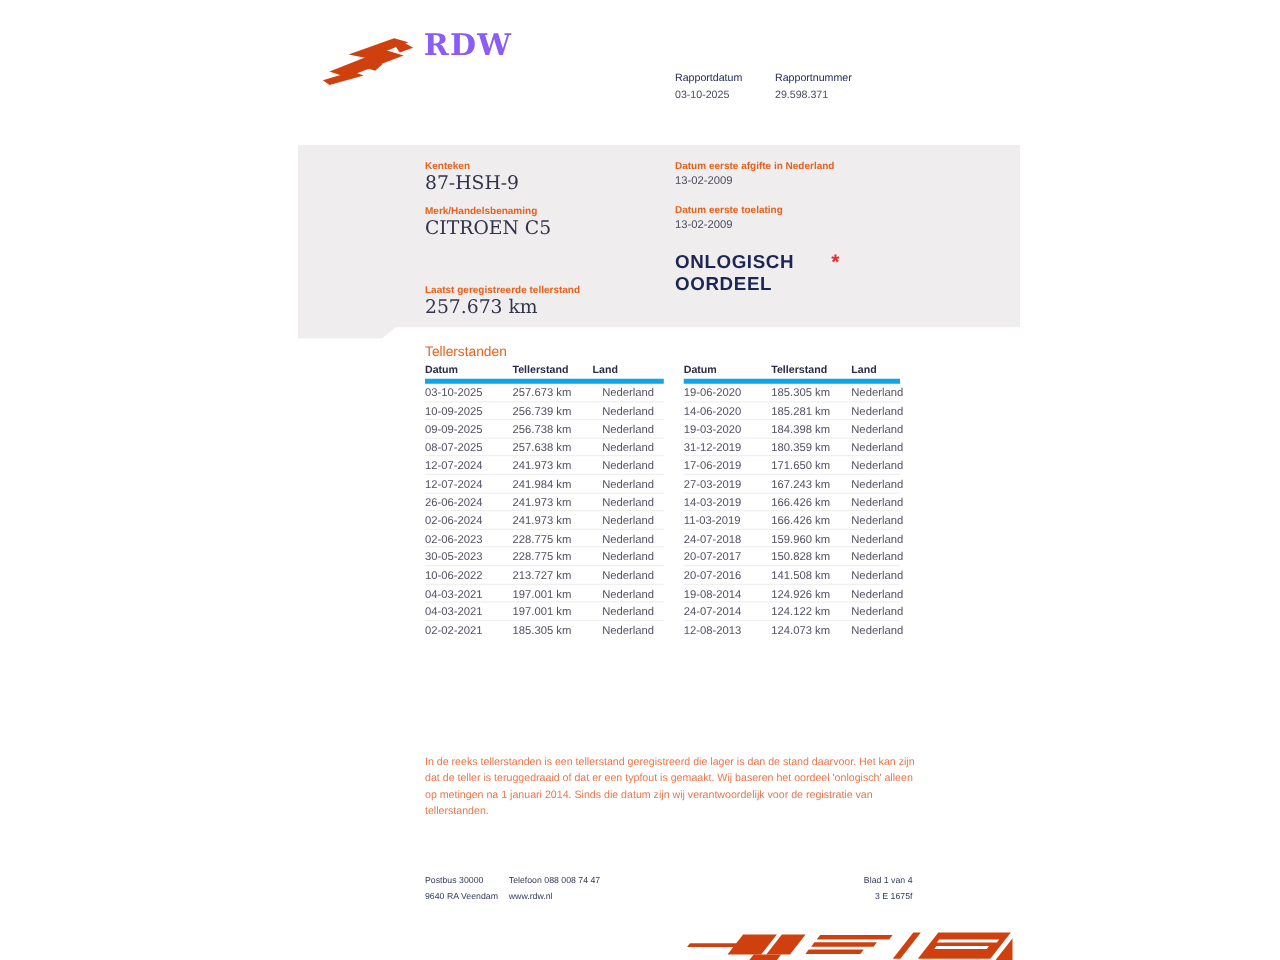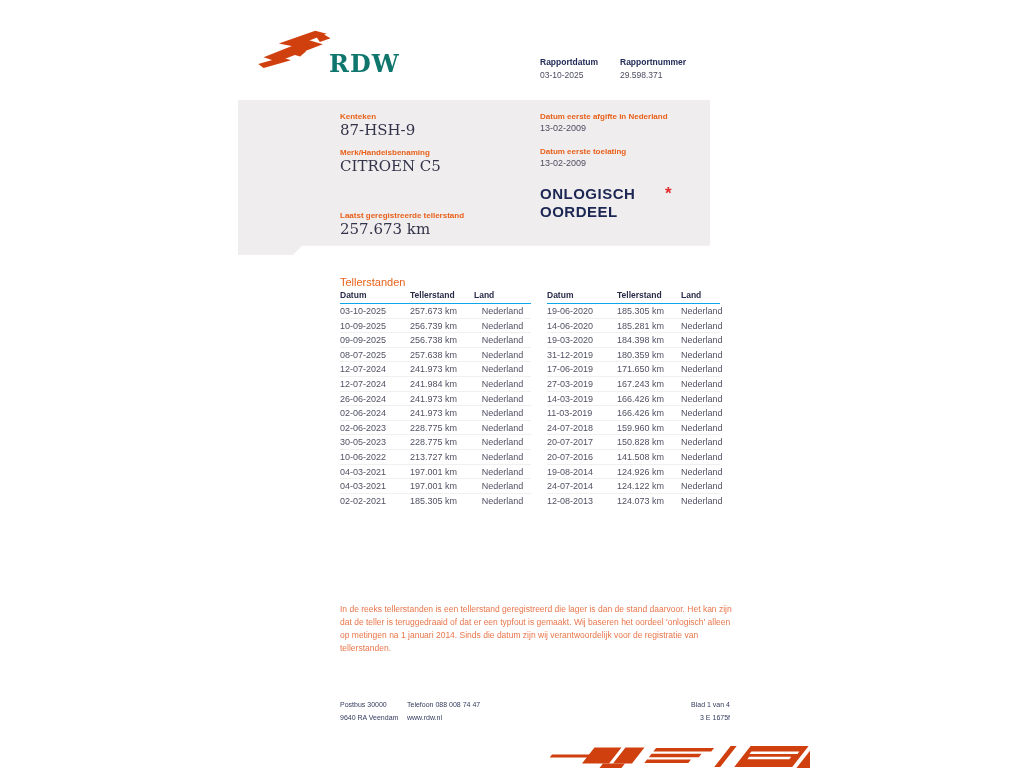--- a/index.html
+++ b/index.html
@@ -1,45 +1,45 @@
 <!DOCTYPE html>
 <html><head>
 <meta charset="utf-8">
 <style>
   html,body{margin:0;padding:0;background:#ffffff;}
   .page{position:relative;width:1024px;height:768px;background:#ffffff;overflow:hidden;
         font-family:"Liberation Sans","DejaVu Sans",sans-serif;}
 
   
   .logo{position:absolute;left:256px;top:26px;width:76px;height:42px;}
-  .wordmark{position:absolute;left:329px;top:21px;font-family:"DejaVu Serif",serif;
-            font-weight:bold;font-size:24px;letter-spacing:1px;color:#0f766e;margin-top:28px;}
+  .wordmark{position:absolute;left:339px;top:21px;font-family:"DejaVu Serif",serif;
+            font-weight:bold;font-size:24px;letter-spacing:1px;color:#8b5cf6;}
   .doc-title{position:absolute;left:540px;top:26px;font-family:"DejaVu Serif",serif;
              font-weight:bold;font-size:17px;color:#E8611C;}
   .meta{position:absolute;left:540px;top:57px;display:flex;gap:18px;}
   .meta .col{display:flex;flex-direction:column;gap:3px;min-width:62px;}
-  .meta .lbl{font-size:8.5px;font-weight:bold;color:#232B57;}
+  .meta .lbl{font-size:8.5px;font-weight:normal;color:#232B57;}
   .meta .val{font-size:8.5px;color:#4C4C60;}
 
   
-  .infobox{position:absolute;left:238px;top:100px;width:472px;height:155px;background:#EFEDED;
+  .infobox{position:absolute;left:238px;top:116px;width:578px;height:155px;background:#EFEDED;
            clip-path:polygon(0 0,100% 0,100% 94%,13.6% 94%,11.6% 100%,0 100%);}
   .f-label{font-size:8px;font-weight:bold;color:#E8611C;position:absolute;}
   .f-value{font-family:"DejaVu Serif",serif;font-size:15px;color:#33334A;position:absolute;}
   .f-value.small{font-family:"Liberation Sans",sans-serif;font-size:9px;color:#4C4C60;}
   .oordeel{position:absolute;left:302px;font-weight:bold;font-size:15px;letter-spacing:.5px;color:#1C2653;}
   .oordeel-star{position:absolute;left:427px;top:84px;color:#E42B2F;font-size:17px;font-weight:bold;}
 
   
   .tbl-title{position:absolute;left:340px;top:276px;font-size:11px;font-weight:normal;color:#E8611C;}
   .tbl{position:absolute;top:290px;}
   .tbl.left{left:340px;width:191px;}
   .tbl.right{left:547px;width:173px;}
   .thead{display:grid;grid-template-columns:70px 64px 1fr;height:11px;
-         border-bottom:1px solid #0ea5e9;padding-bottom:2px;}
+         border-bottom:4px solid #0ea5e9;padding-bottom:2px;}
   .thead span{font-size:8.5px;font-weight:bold;color:#2A2A4A;}
   .thead span:nth-child(3){}
   .trow{display:grid;grid-template-columns:70px 64px 1fr;height:14.6px;line-height:14.6px;
         box-sizing:border-box;border-bottom:1px solid #F1F0F1;}
   .trow:last-child{border-bottom:none;}
   .tc{font-size:9px;color:#515164;white-space:nowrap;}
   .tc.c2{text-align:center;}
 
   
   .footnote{position:absolute;left:340px;top:603px;width:394px;}

